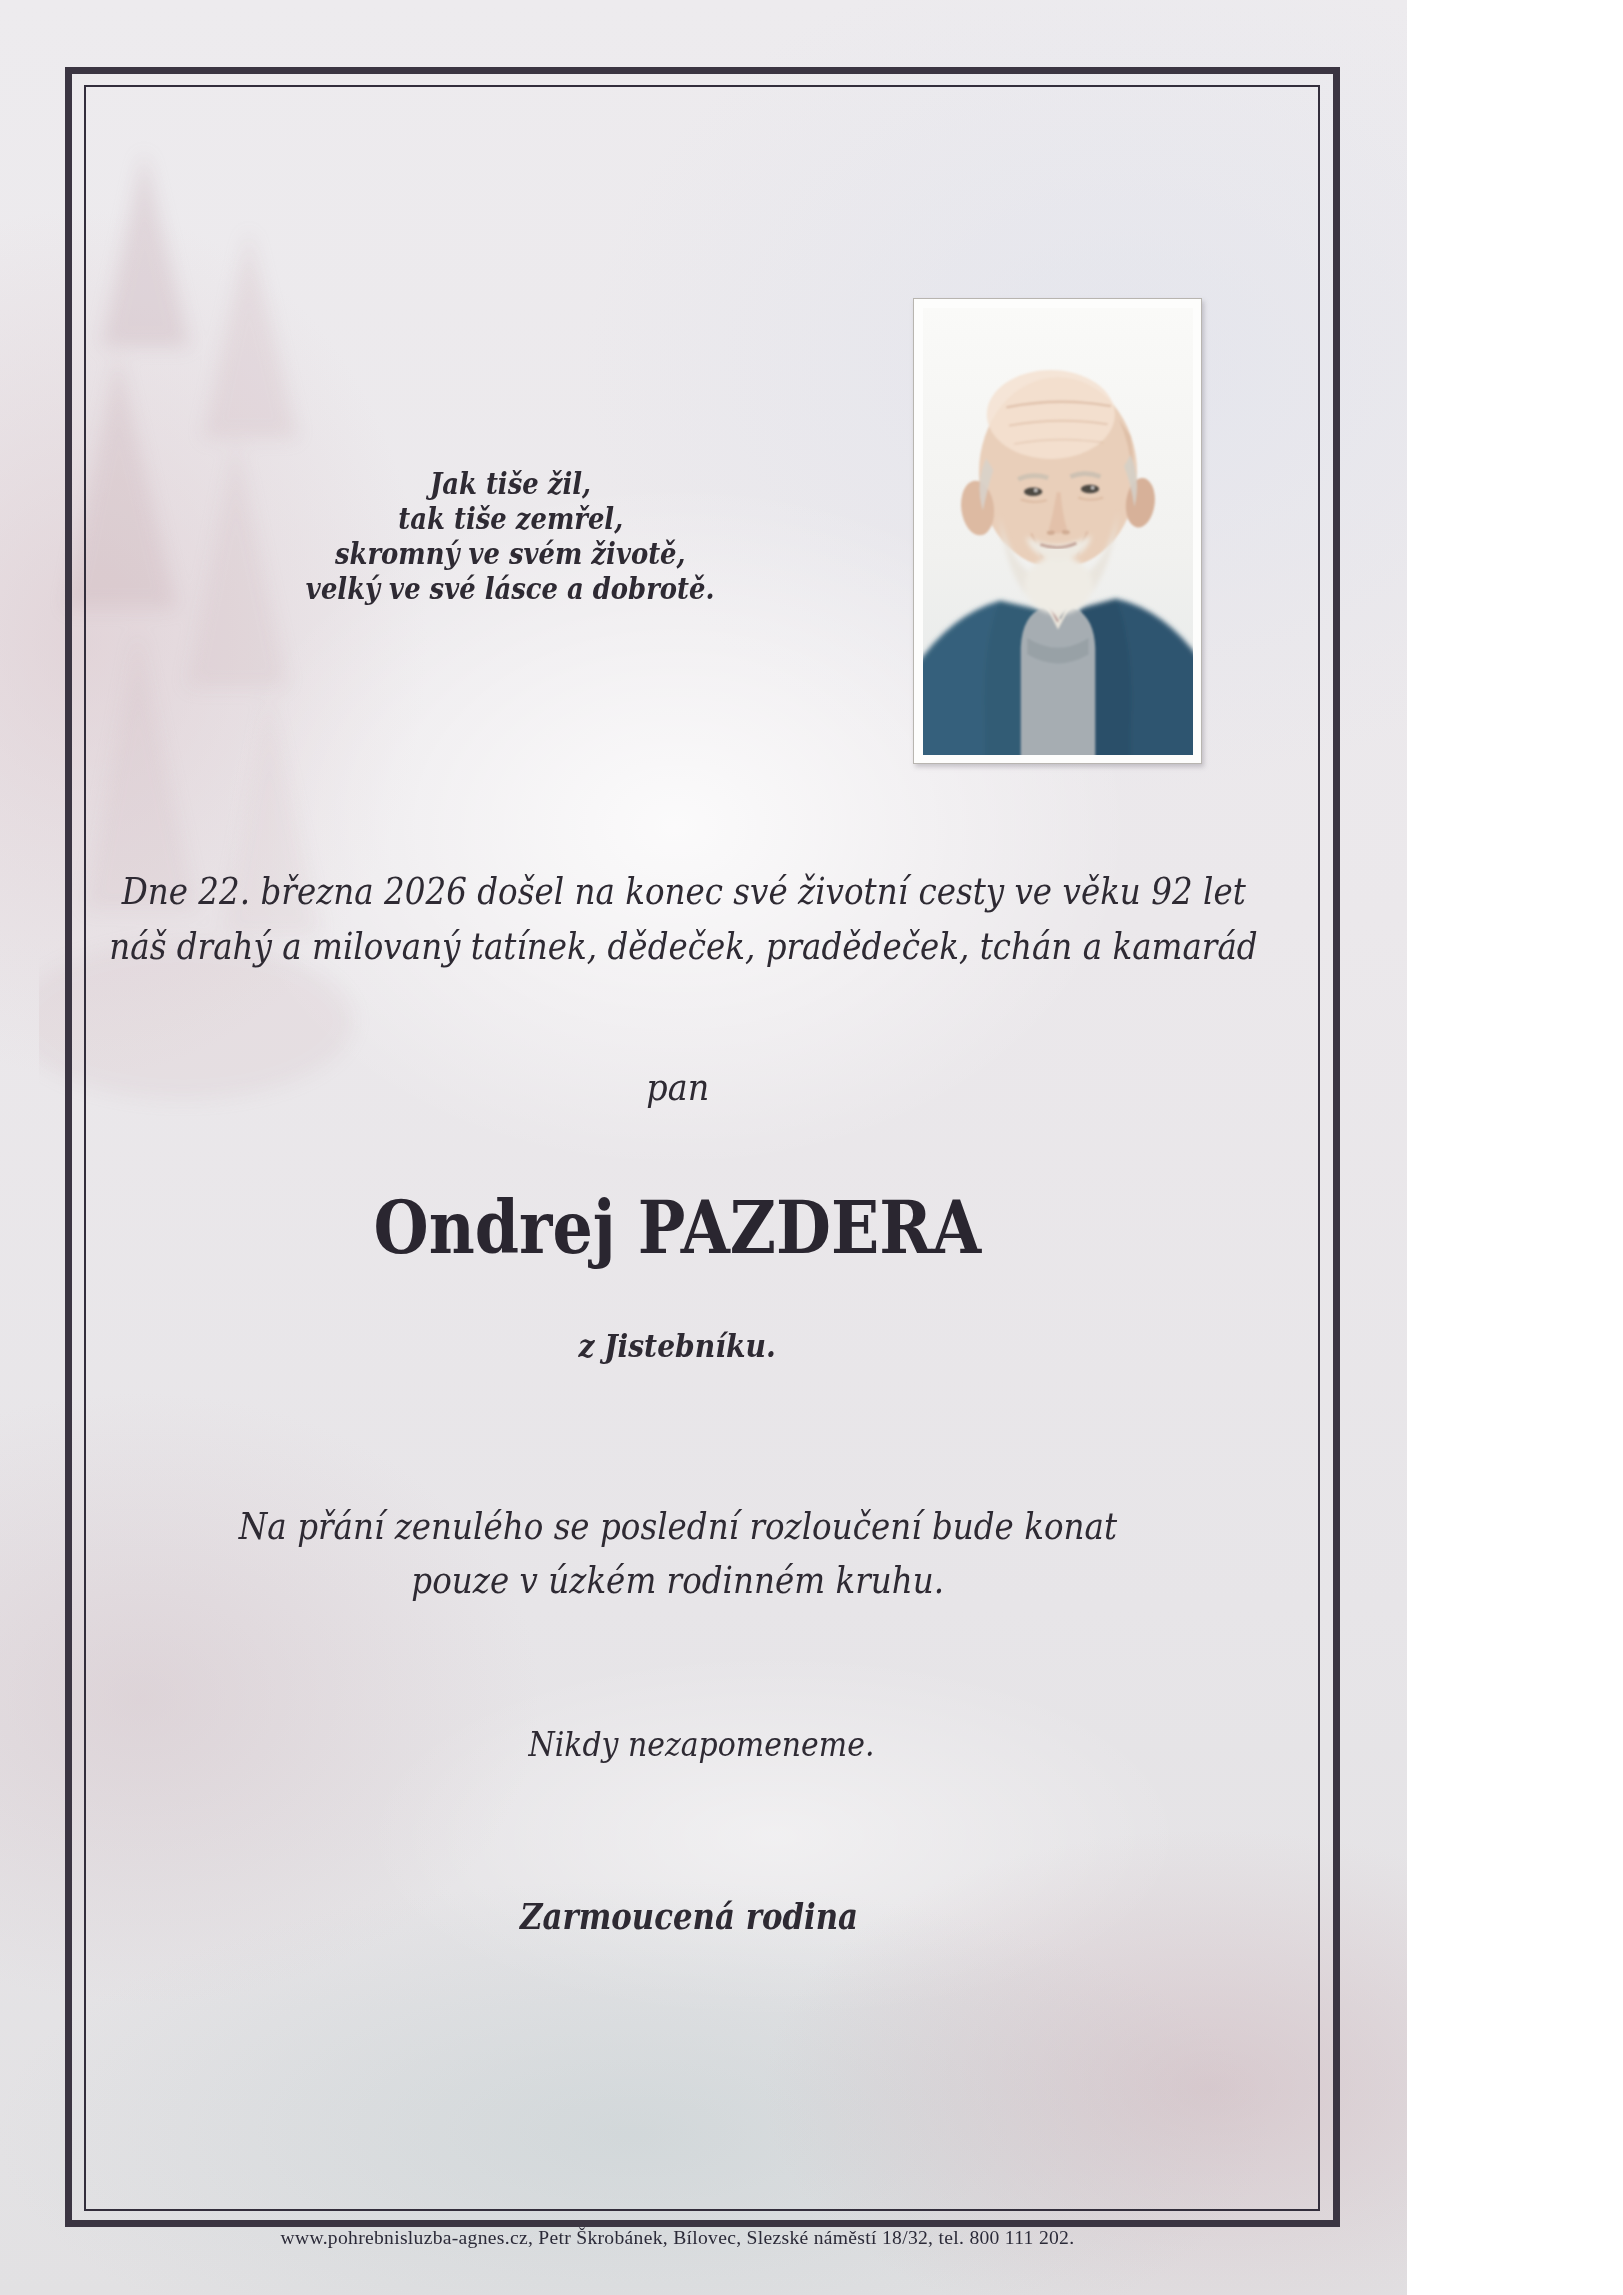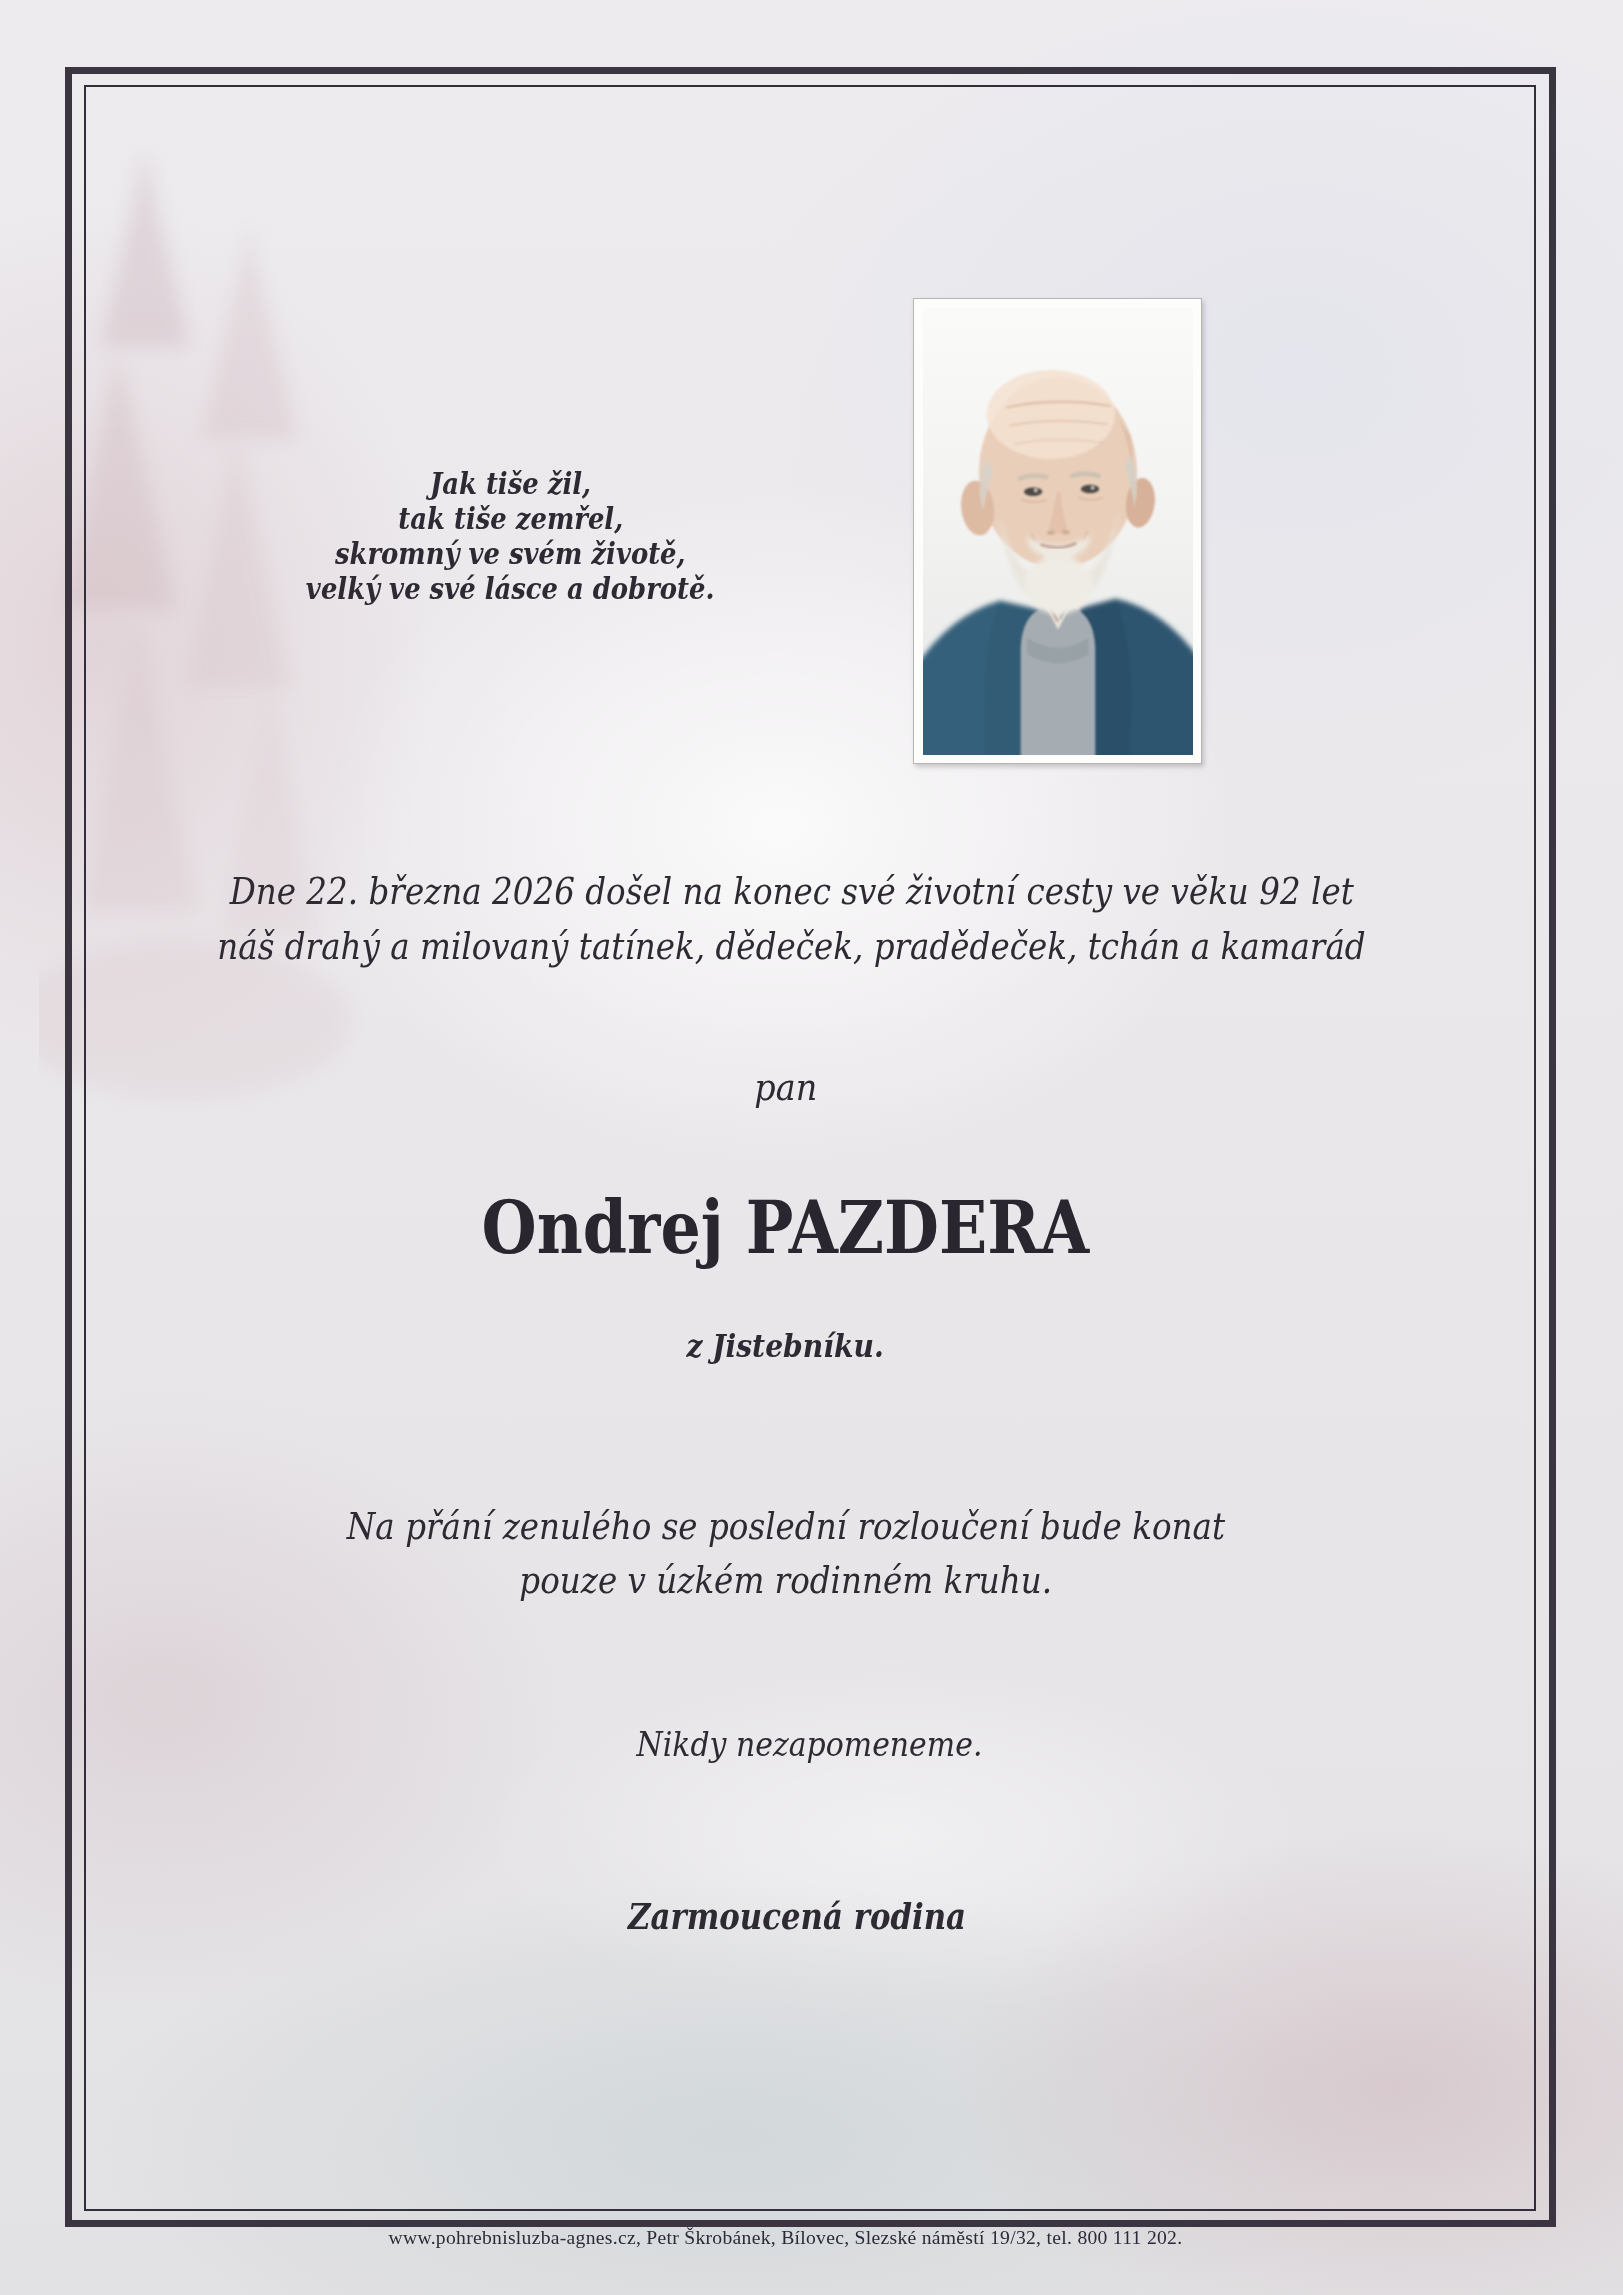--- a/index.html
+++ b/index.html
@@ -2,21 +2,21 @@
 <html style="font-size:10.5px"><head>
 <meta charset="utf-8">
 <style>
   html, body {
     margin: 0;
     padding: 0;
     background: #ffffff;
   }
   .page {
     position: relative;
-    width: 1623px;
+    width: 1407px;
     height: 2295px;
     overflow: hidden;
     color: #2e2a33;
     font-family: "DejaVu Serif", "Liberation Serif", serif;
     background-color: #e9e7ea;
     background-image:
       radial-gradient(654px 491px at 48% 36%, rgba(255,255,255,0.80), rgba(255,255,255,0) 70%),
       radial-gradient(753px 589px at 80% 16%, rgba(219,224,236,0.45), rgba(255,255,255,0) 72%),
       radial-gradient(491px 622px at 6% 28%, rgba(216,192,198,0.50), rgba(255,255,255,0) 70%),
       radial-gradient(556px 425px at 10% 74%, rgba(206,184,191,0.38), rgba(255,255,255,0) 72%),
@@ -283,17 +283,17 @@
 
   <div class="center-text remember">
     <span class="cx">Nikdy nezapomeneme.</span>
   </div>
 
   <div class="center-text family">
     <span class="cx">Zarmoucená rodina</span>
   </div>
 
   <div class="center-text footer-line">
-    <span>www.pohrebnisluzba-agnes.cz, Petr Škrobánek, Bílovec, Slezské náměstí 19/32, tel. 800 111 202.</span>
+    <span>www.pohrebnisluzba-agnes.cz, Petr Škrobánek, Bílovec, Slezské náměstí 18/32, tel. 800 111 202.</span>
   </div>
 
 </div>
 
 
 </body></html>

